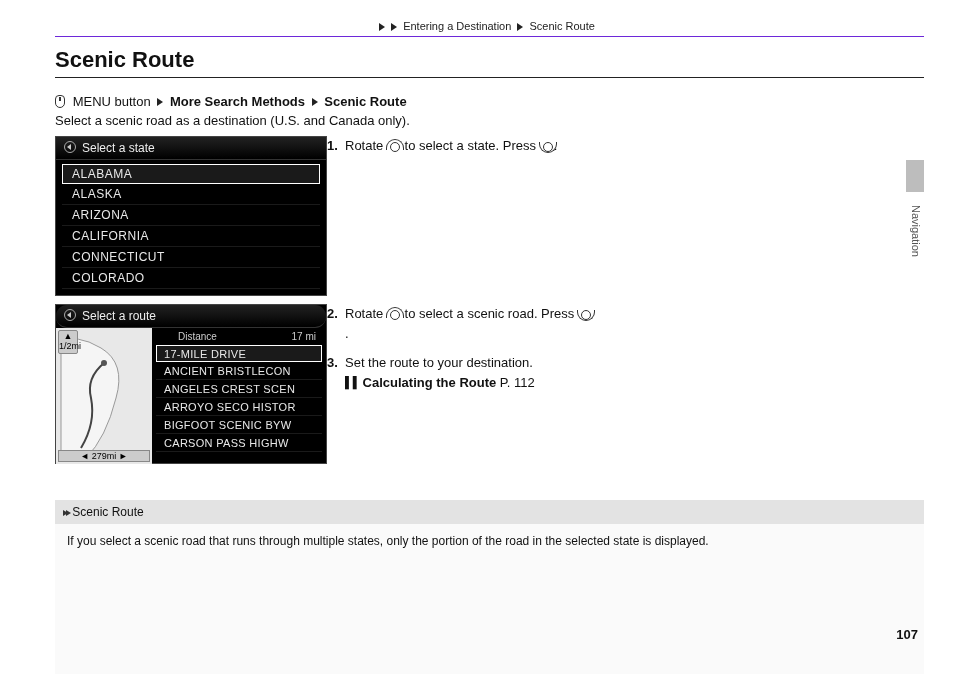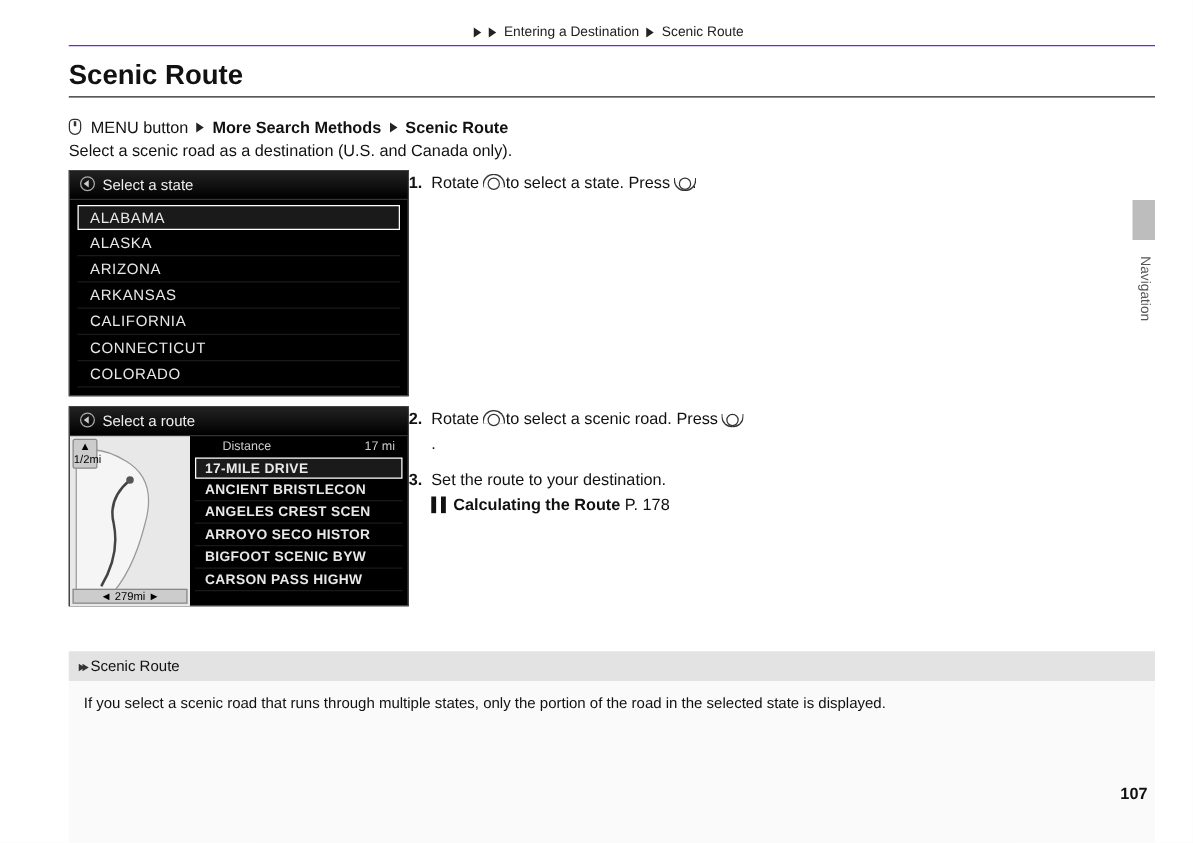--- a/index.html
+++ b/index.html
@@ -131,20 +131,21 @@
     background: #000;
     position: relative;
     color: #eee;
     font-family: "Arial Narrow", Arial, sans-serif;
   }
   .screenshot2 .hdr {
     font-size: 12px;
     padding: 4px 8px;
     background: linear-gradient(#222,#000);
     border-bottom: 1px solid #333;
+    border-radius: 11px;
   }
   .screenshot2 .hdr .back {
     display:inline-block; width:10px; height:10px; border:1px solid #aaa; border-radius:50%;
     vertical-align:-1px; margin-right:6px; position:relative;
   }
   .screenshot2 .hdr .back::after{
     content:""; position:absolute; left:2px; top:2px;
     width:0;height:0;border-top:3px solid transparent;border-bottom:3px solid transparent;border-right:4px solid #ccc;
   }
   .screenshot2 .body {
@@ -177,21 +178,20 @@
     padding: 3px 6px 3px 22px;
   }
   .screenshot2 ul { list-style:none; margin:0; padding:0;}
   .screenshot2 li {
     font-size: 11px;
     letter-spacing: 0.3px;
     padding: 2.5px 8px;
     border-bottom: 1px solid #1a1a1a;
     color: #e8e8e8;
     white-space: nowrap;
-    font-weight: bold;
   }
   .screenshot2 li.sel {
     border: 1px solid #fff;
     background:#1a1a1a;
     padding: 1.5px 7px;
   }
   .steps {
     font-size: 13px;
     line-height: 1.5;
     flex:1;
@@ -292,21 +292,20 @@
       </div>
       <div class="desc">Select a scenic road as a destination (U.S. and Canada only).</div>
 
       <div class="row">
         <div class="screenshot">
           <div class="hdr"><span class="back"></span><span>Select a state</span></div>
           <ul>
             <li class="sel">ALABAMA</li>
             <li>ALASKA</li>
             <li>ARIZONA</li>
-            <li>ARKANSAS</li>
             <li>CALIFORNIA</li>
             <li>CONNECTICUT</li>
             <li>COLORADO</li>
           </ul>
         </div>
         <div class="steps">
           <div class="step">
             <span class="num">1.</span>
             <span class="txt">
               <span>Rotate </span><span class="knob rot"></span><span> to select a state. Press </span><span class="knob press"></span><span>.</span>
@@ -355,21 +354,21 @@
               <span>Rotate </span><span class="knob rot"></span><span> to select a scenic road. Press </span><span class="knob press"></span><span>.</span>
             </span>
           </div>
           <div class="step">
             <span class="num">3.</span>
             <span class="txt">
               <span>Set the route to your destination.</span><br>
               <span class="xref">
                 <span class="book">▌▌</span><span>Calculating the Route</span>
               </span>
-              <span>P. 178</span>
+              <span>P. 112</span>
             </span>
           </div>
         </div>
       </div>
     </div>
 
     <div class="colR">
       <div class="sidebar-head">
         <span class="dtri"></span><span class="dtri"></span>
         <span>Scenic Route</span>

